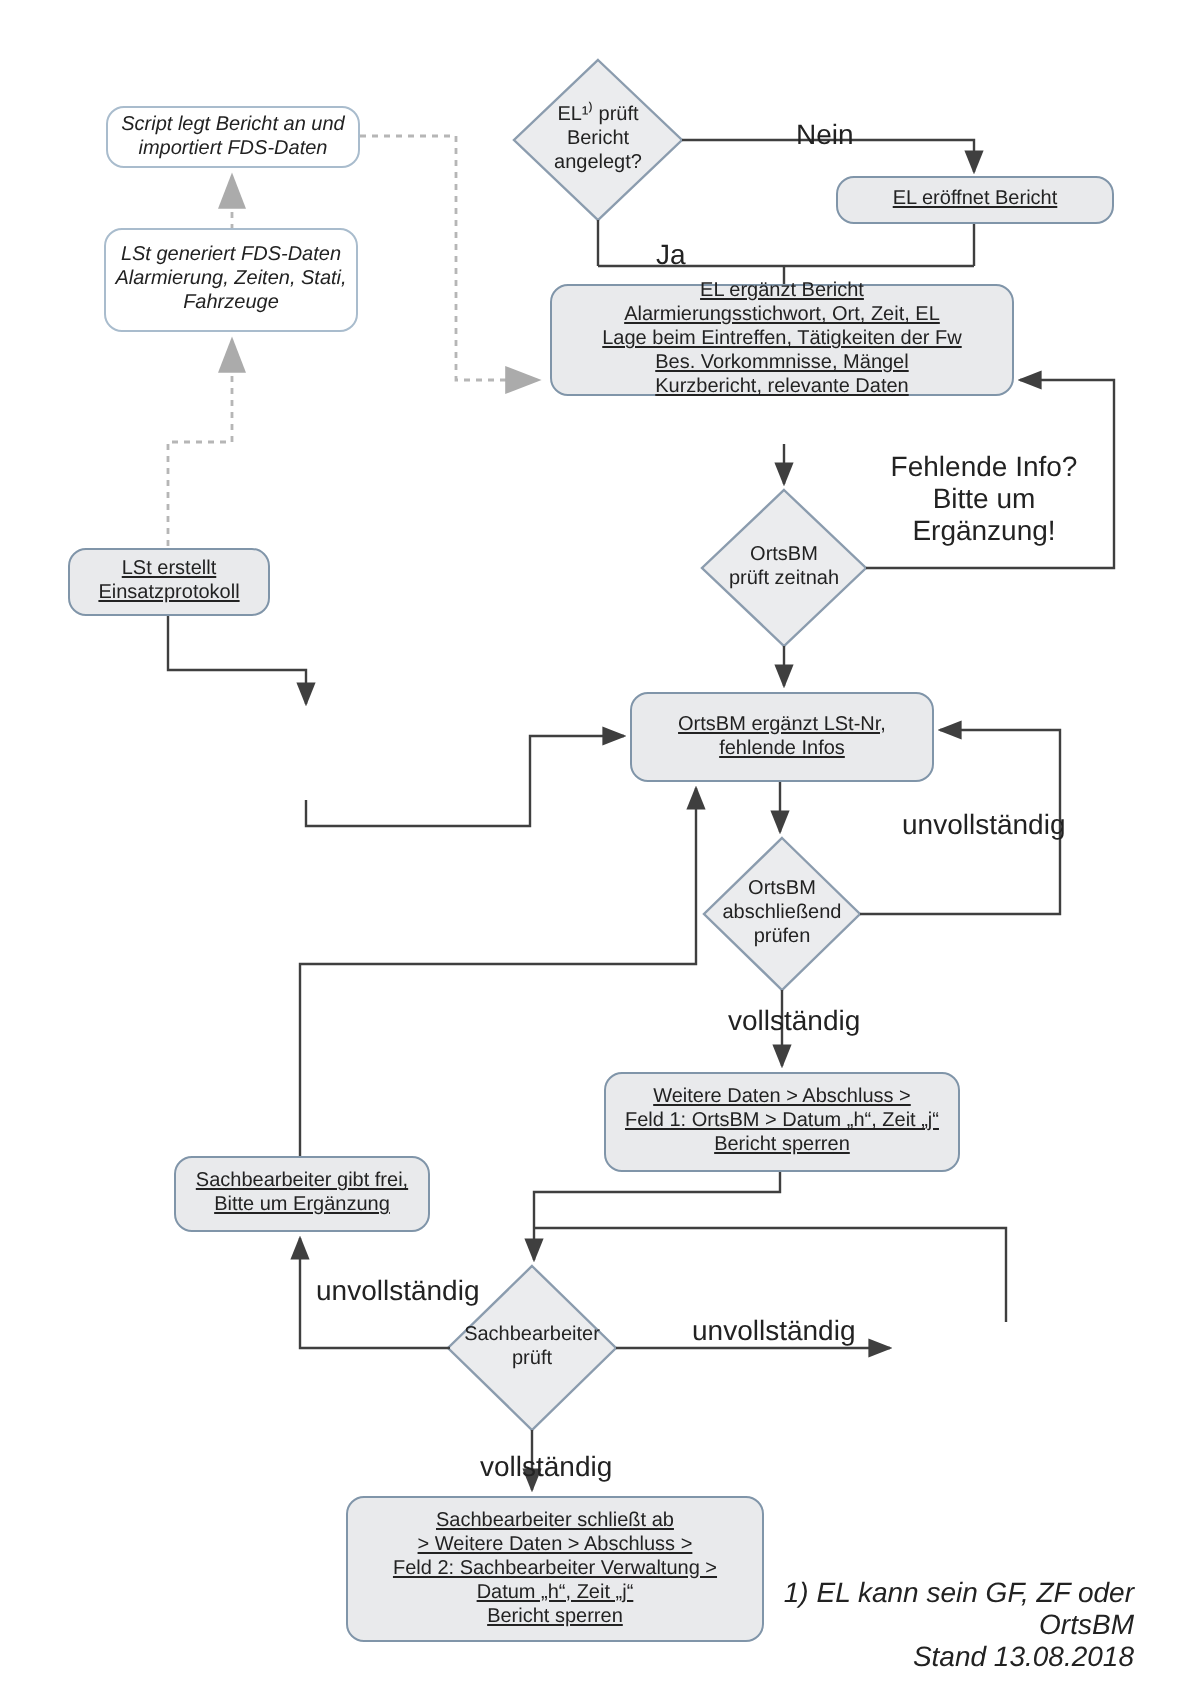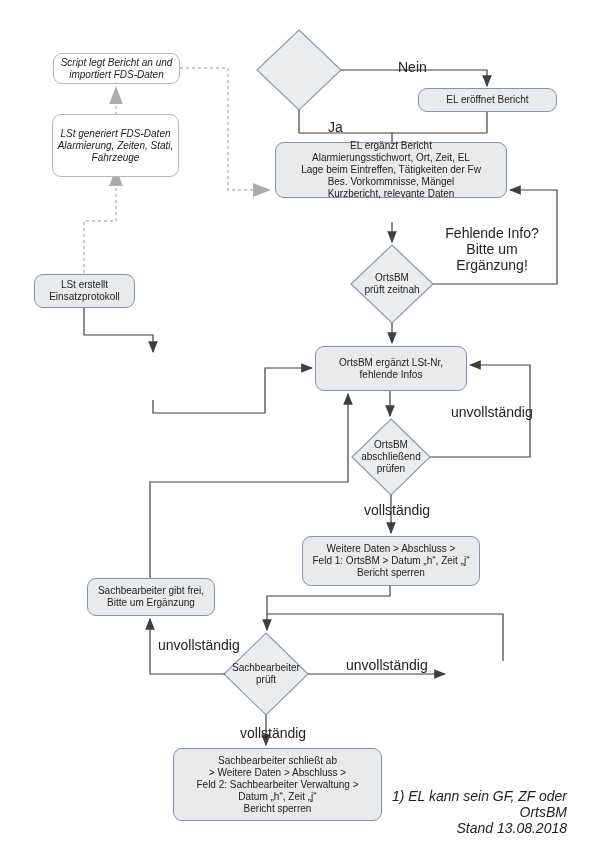--- a/index.html
+++ b/index.html
@@ -3,21 +3,21 @@
 <meta charset="utf-8">
 <style>
   * { box-sizing: border-box; }
   html, body { margin: 0; padding: 0; }
   body { background: var(--background, #fff); font-family: "Liberation Sans", sans-serif; }
   .canvas { position: relative; width: 600px; height: 849px; background: var(--background, #fff); overflow: hidden; }
   .layer { position: absolute; left: 0; top: 0; }
   .node { position: absolute; display: flex; align-items: center; justify-content: center;
           text-align: center; font-size: 10px; line-height: 1.2; color: var(--text, #222);
           white-space: pre-line; padding: 2px; }
-  .rbox { background: var(--box-fill, #e9eaec); border: 1.4px solid var(--box-border, #8095a9); border-radius: 9px; }
+  .rbox { background: var(--box-fill, #e9eaec); border: 1.4px solid var(--box-border, #8095a9); border-radius: 9px; text-decoration: underline; }
   .wbox { background: var(--white-box-fill, #fff); border: 1.3px solid var(--white-box-border, #a9bccd); border-radius: 9px; font-style: italic; }
   .dtext { background: transparent; padding: 0; }
   .lbl { position: absolute; font-size: 14px; color: var(--text, #222); white-space: pre-line; }
   .center { text-align: center; }
   .footnote { position: absolute; font-size: 14px; font-style: italic; color: var(--text, #222);
               text-align: right; white-space: pre-line; }
   .edge { fill: none; stroke: var(--line, #3f3f3f); stroke-width: 1.2; }
   .dedge { fill: none; stroke: var(--dashed, #b6b6b6); stroke-width: 1.4; stroke-dasharray: 3 3; }
   .diamond { fill: var(--diamond-fill, #ebecee); stroke: var(--diamond-border, #8b9cae); stroke-width: 1.2; }
   .ah { fill: var(--line, #3f3f3f); }
@@ -63,21 +63,21 @@
     <path class="edge" d="M225 674 H150 V619" marker-end="url(#ah)"></path>
     <path class="edge" d="M266 715 V745" marker-end="url(#ah)"></path>
 
     <path class="dedge" d="M180 68 H228 V190 H268" marker-end="url(#ahg)"></path>
     <path class="dedge" d="M84 273 V221 H116 V171" marker-end="url(#ahg)"></path>
     <path class="dedge" d="M116 115 V89" marker-end="url(#ahg)"></path>
   </svg>
 
   <div class="node wbox" style="left:53px;top:53px;width:127px;height:31px">Script legt Bericht an und
 importiert FDS-Daten</div>
-  <div class="node wbox" style="left:52px;top:114px;width:127px;height:63px">LSt generiert FDS-Daten
+  <div class="node wbox" style="left:52px;top:114px;width:127px;height:52px">LSt generiert FDS-Daten
 Alarmierung, Zeiten, Stati,
 Fahrzeuge</div>
   <div class="node rbox" style="left:418px;top:88px;width:139px;height:24px">EL eröffnet Bericht</div>
   <div class="node rbox" style="left:275px;top:142px;width:232px;height:56px">EL ergänzt Bericht
 Alarmierungsstichwort, Ort, Zeit, EL
 Lage beim Eintreffen, Tätigkeiten der Fw
 Bes. Vorkommnisse, Mängel
 Kurzbericht, relevante Daten</div>
   <div class="node rbox" style="left:34px;top:274px;width:101px;height:34px">LSt erstellt
 Einsatzprotokoll</div>
@@ -87,20 +87,23 @@
 Feld 1: OrtsBM &gt; Datum „h“, Zeit „j“
 Bericht sperren</div>
   <div class="node rbox" style="left:87px;top:578px;width:128px;height:38px">Sachbearbeiter gibt frei,
 Bitte um Ergänzung</div>
   <div class="node rbox" style="left:173px;top:748px;width:209px;height:73px">Sachbearbeiter schließt ab
 &gt; Weitere Daten &gt; Abschluss &gt;
 Feld 2: Sachbearbeiter Verwaltung &gt;
 Datum „h“, Zeit „j“
 Bericht sperren</div>
 
+  <div class="node dtext" style="left:257px;top:46px;width:84px;height:48px">EL¹⁾ prüft
+Bericht
+angelegt?</div>
   <div class="node dtext" style="left:350px;top:271px;width:84px;height:26px">OrtsBM
 prüft zeitnah</div>
   <div class="node dtext" style="left:349px;top:438px;width:84px;height:38px">OrtsBM
 abschließend
 prüfen</div>
   <div class="node dtext" style="left:222px;top:661px;width:88px;height:26px">Sachbearbeiter
 prüft</div>
 
   <div class="lbl" style="left:398px;top:59px">Nein</div>
   <div class="lbl" style="left:328px;top:119px">Ja</div>

